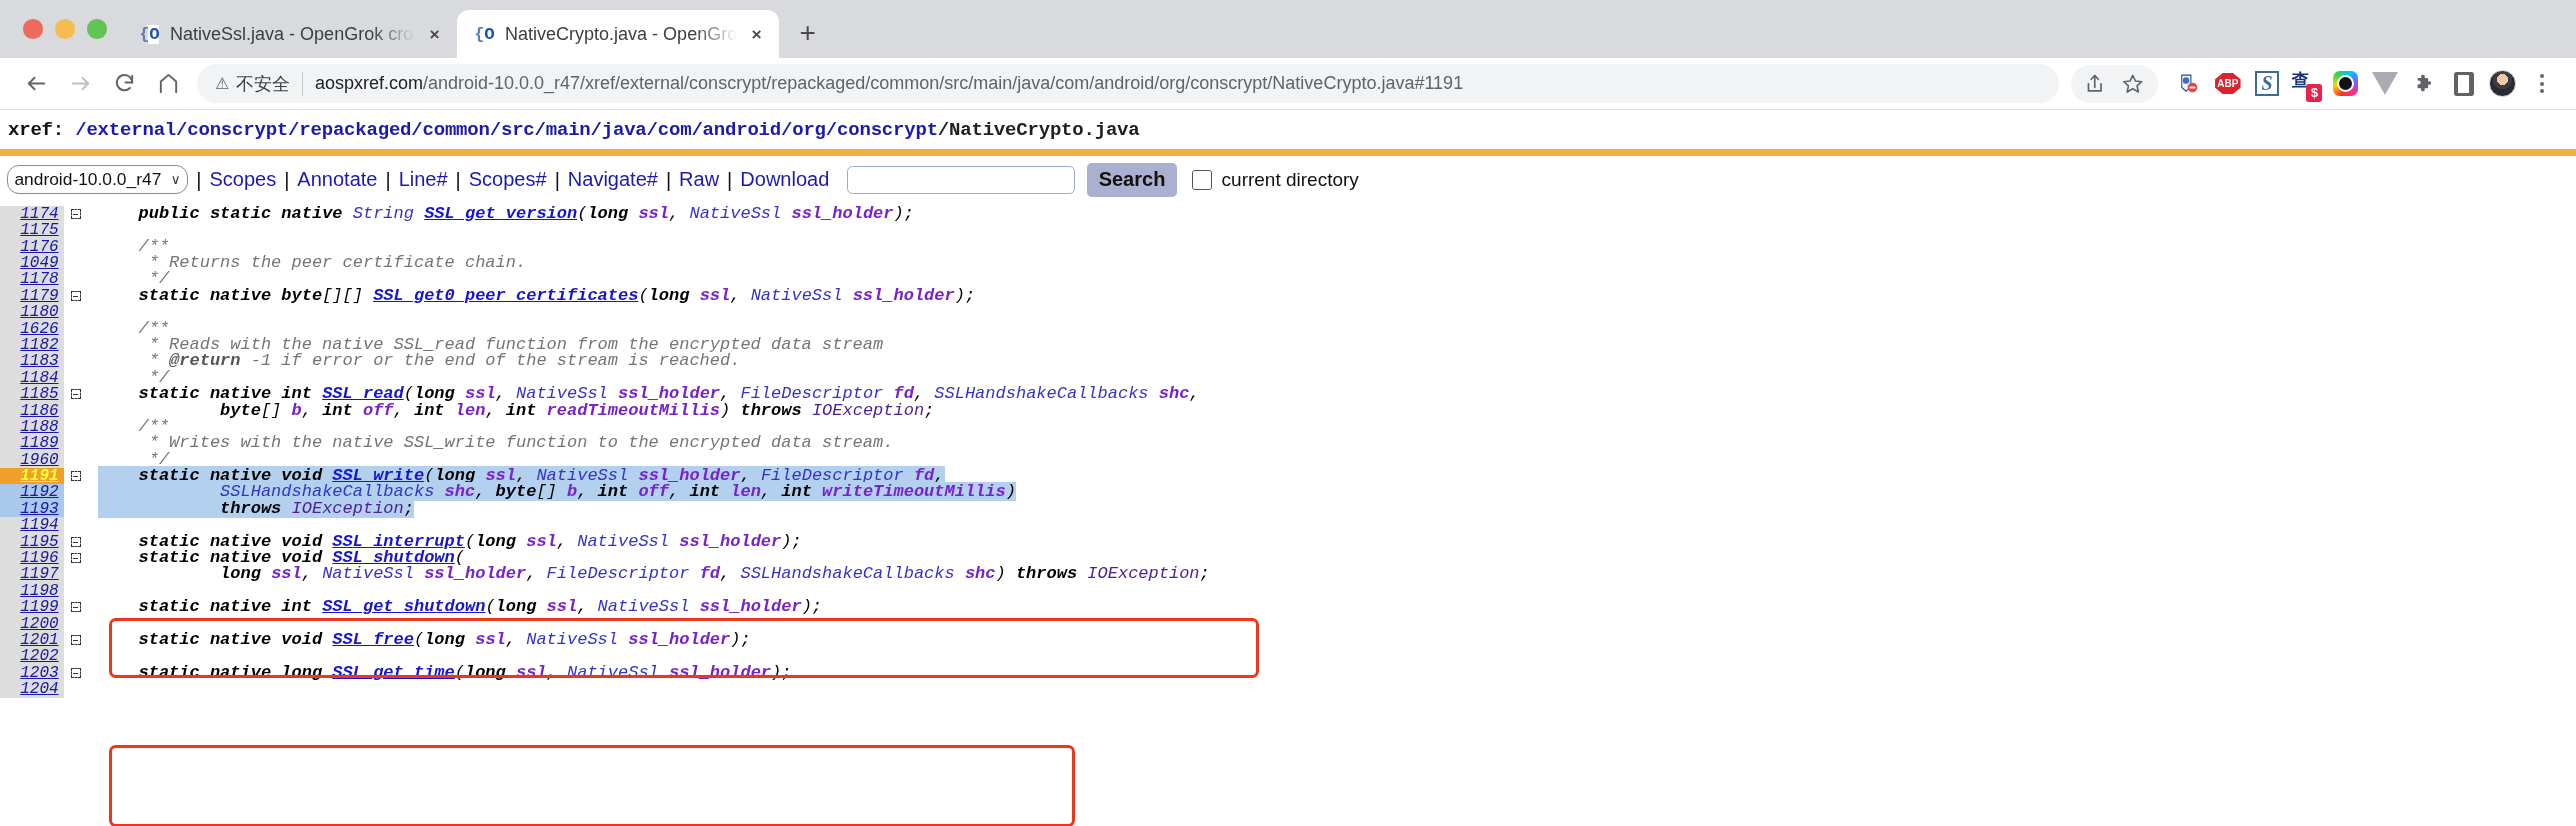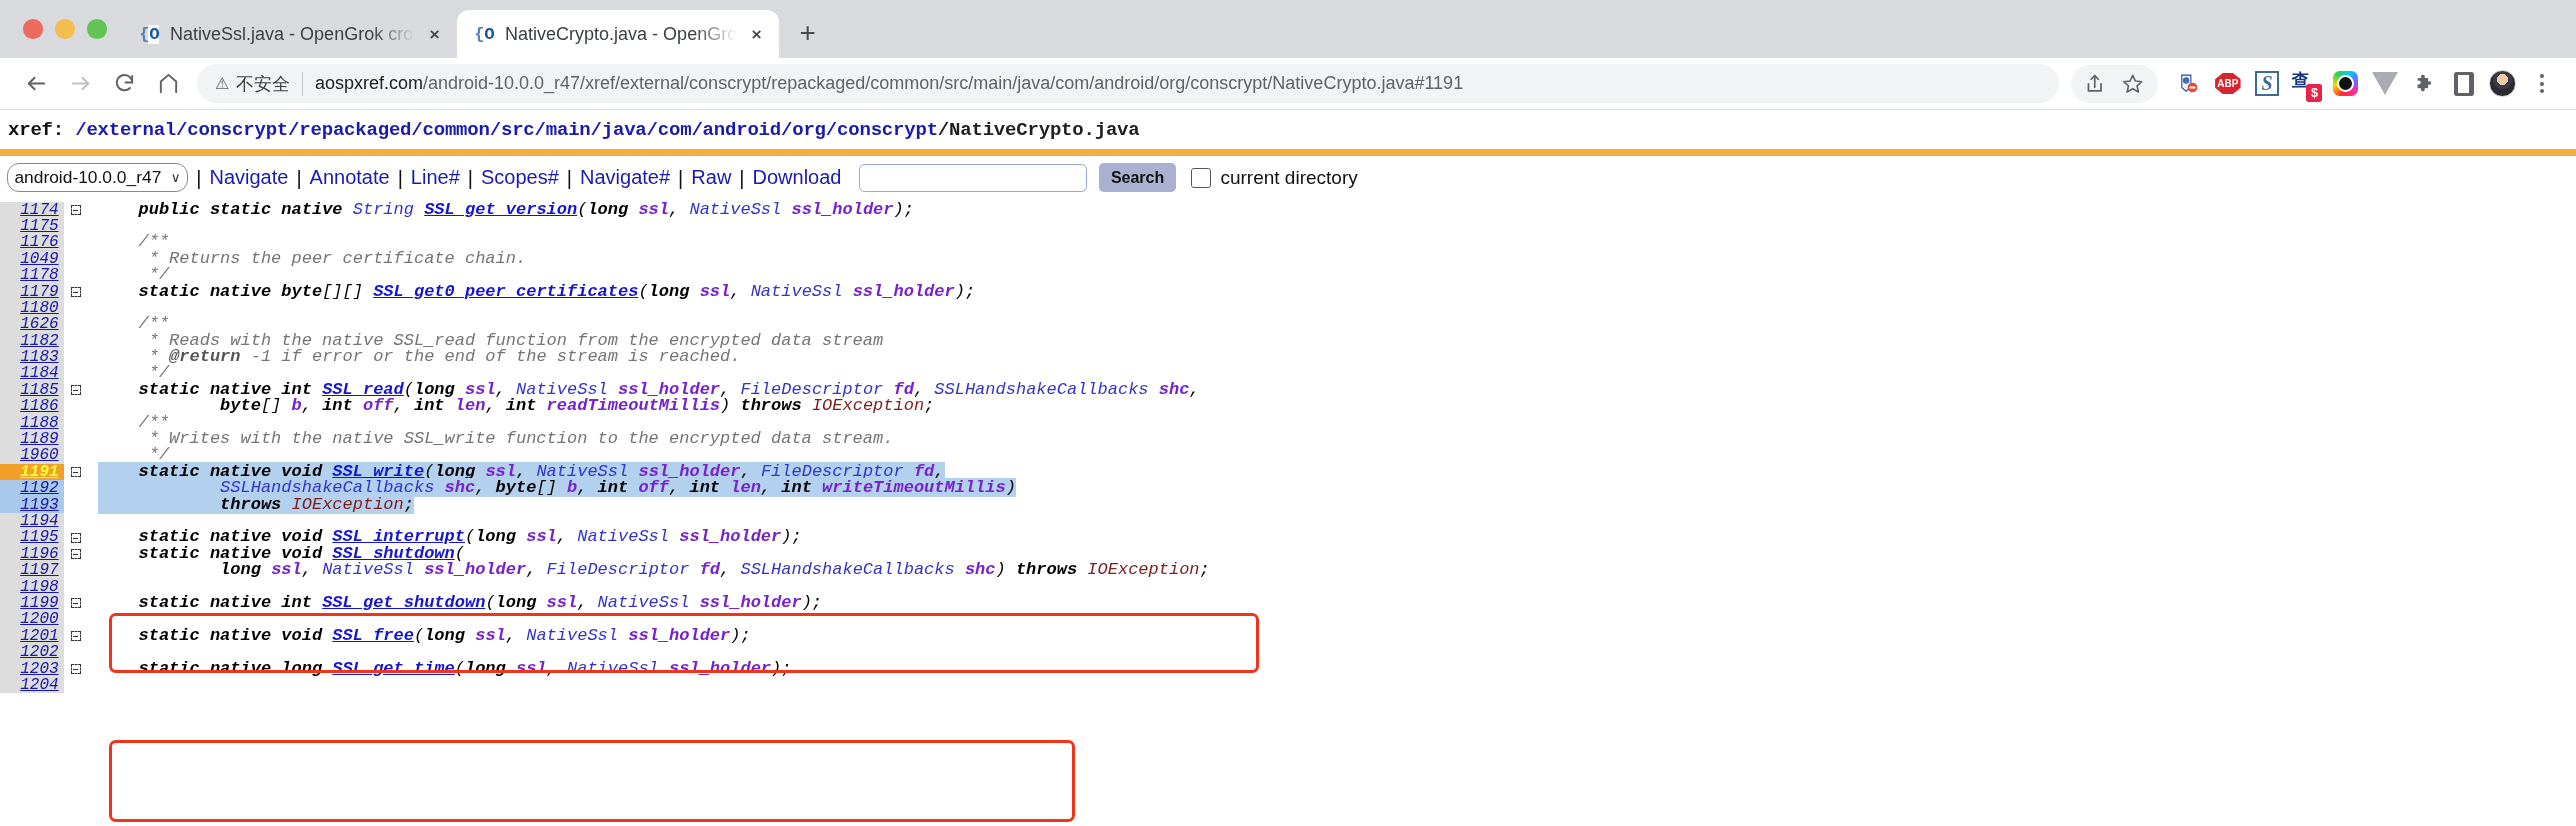--- a/index.html
+++ b/index.html
@@ -230,21 +230,21 @@
   #search-input {
     width: 228px; height: 28px;
     border: 1.3px solid #9aa6e0; border-radius: 5.4px;
     margin-left: 17.4px;
     background: #fff;
   }
   #search-button {
     margin-left: 12px;
     background: #aab0cf;
     border: none; border-radius: 4.7px;
-    font-size: 16px; font-weight: bold; color: #111;
+    font-size: 20px; font-weight: bold; color: #111;
     padding: 5.4px 12px;
     font-family: "Liberation Sans", sans-serif;
   }
   #current-dir-wrap { display: flex; align-items: center; gap: 9.4px; margin-left: 14.8px; }
   #current-dir-box {
     width: 20px; height: 20px; border: 1.3px solid #555; border-radius: 2.7px; background: #fff;
   }
   #current-dir-label { font-size: 19px; color: #111; }
 
   
@@ -300,21 +300,21 @@
   }
   .code-text .hl { background: #b3d0ee; }
 
   
   .k  { color: #000000; font-weight: bold; }          
   .ty { color: #3333cc; font-weight: normal; }        
   .fn { color: #1414d2; font-weight: bold; text-decoration: underline; } 
   .var{ color: #7722cc; font-weight: bold; }          
   .cm { color: #757575; font-weight: normal; }        
   .cmb{ color: #555555; font-weight: bold; }          
-  .ex { color: #7f1d1d; font-weight: normal; text-align: center; }        
+  .ex { color: #4c1d95; font-weight: normal; text-align: center; }        
   .pl { color: #000000; font-weight: normal; }        
 
   
   .redbox {
     position: absolute;
     border: 3.4px solid #f0351b;
     border-radius: 6.7px;
     pointer-events: none;
     background: transparent;
   }
@@ -457,21 +457,21 @@
     </div>
 
     <div id="yellow-bar"></div>
 
     <div id="nav-bar">
       <div id="project-select">
         <span>android-10.0.0_r47</span>
         <span class="chev">∨</span>
       </div>
       <span class="nav-sep">|</span>
-      <a class="nav-link" href="#">Navigate</a>
+      <a class="nav-link" href="#">Scopes</a>
       <span class="nav-sep">|</span>
       <a class="nav-link" href="#">Annotate</a>
       <span class="nav-sep">|</span>
       <a class="nav-link" href="#">Line#</a>
       <span class="nav-sep">|</span>
       <a class="nav-link" href="#">Scopes#</a>
       <span class="nav-sep">|</span>
       <a class="nav-link" href="#">Navigate#</a>
       <span class="nav-sep">|</span>
       <a class="nav-link" href="#">Raw</a>

